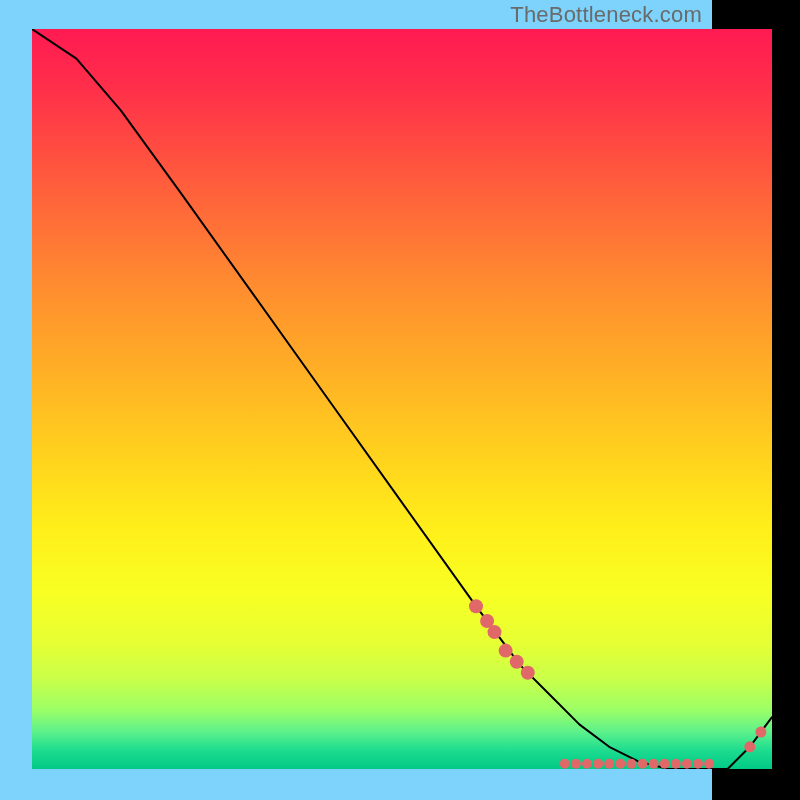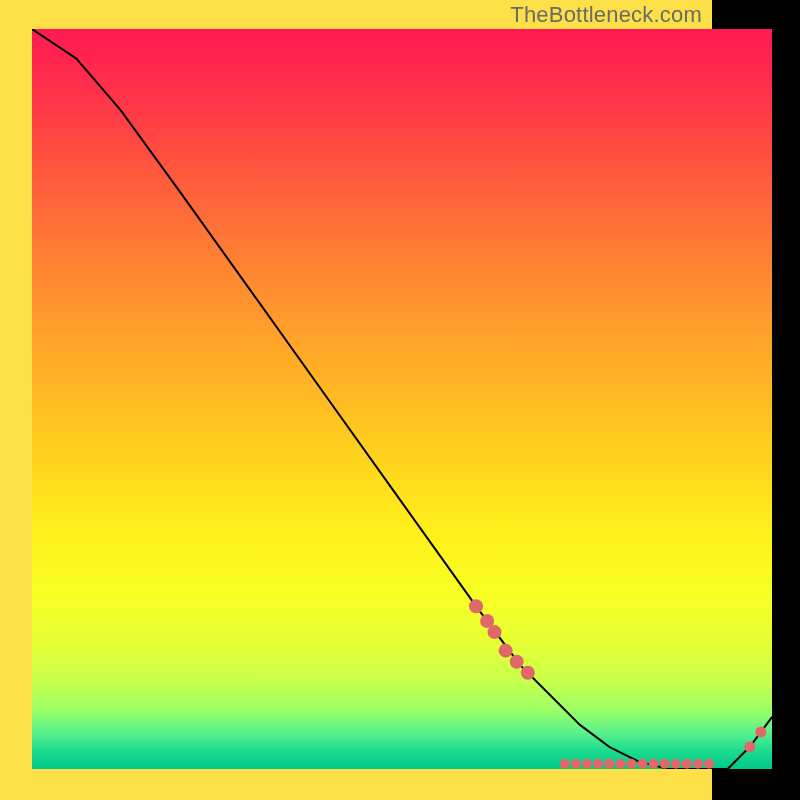--- a/index.html
+++ b/index.html
@@ -8,21 +8,21 @@
     width: 800px;
     height: 800px;
     background: #000;
     overflow: hidden;
     font-family: Arial, Helvetica, sans-serif;
   }
   .frame {
     position: relative;
     width: 712px;
     height: 800px;
-    background: #fde047;
+    background: #7dd3fc;
   }
   
   .watermark {
     position: absolute;
     top: 2px;
     right: 10px;
     color: #6a6a6a;
     font-size: 22px;
     font-weight: 500;
     letter-spacing: 0.2px;

